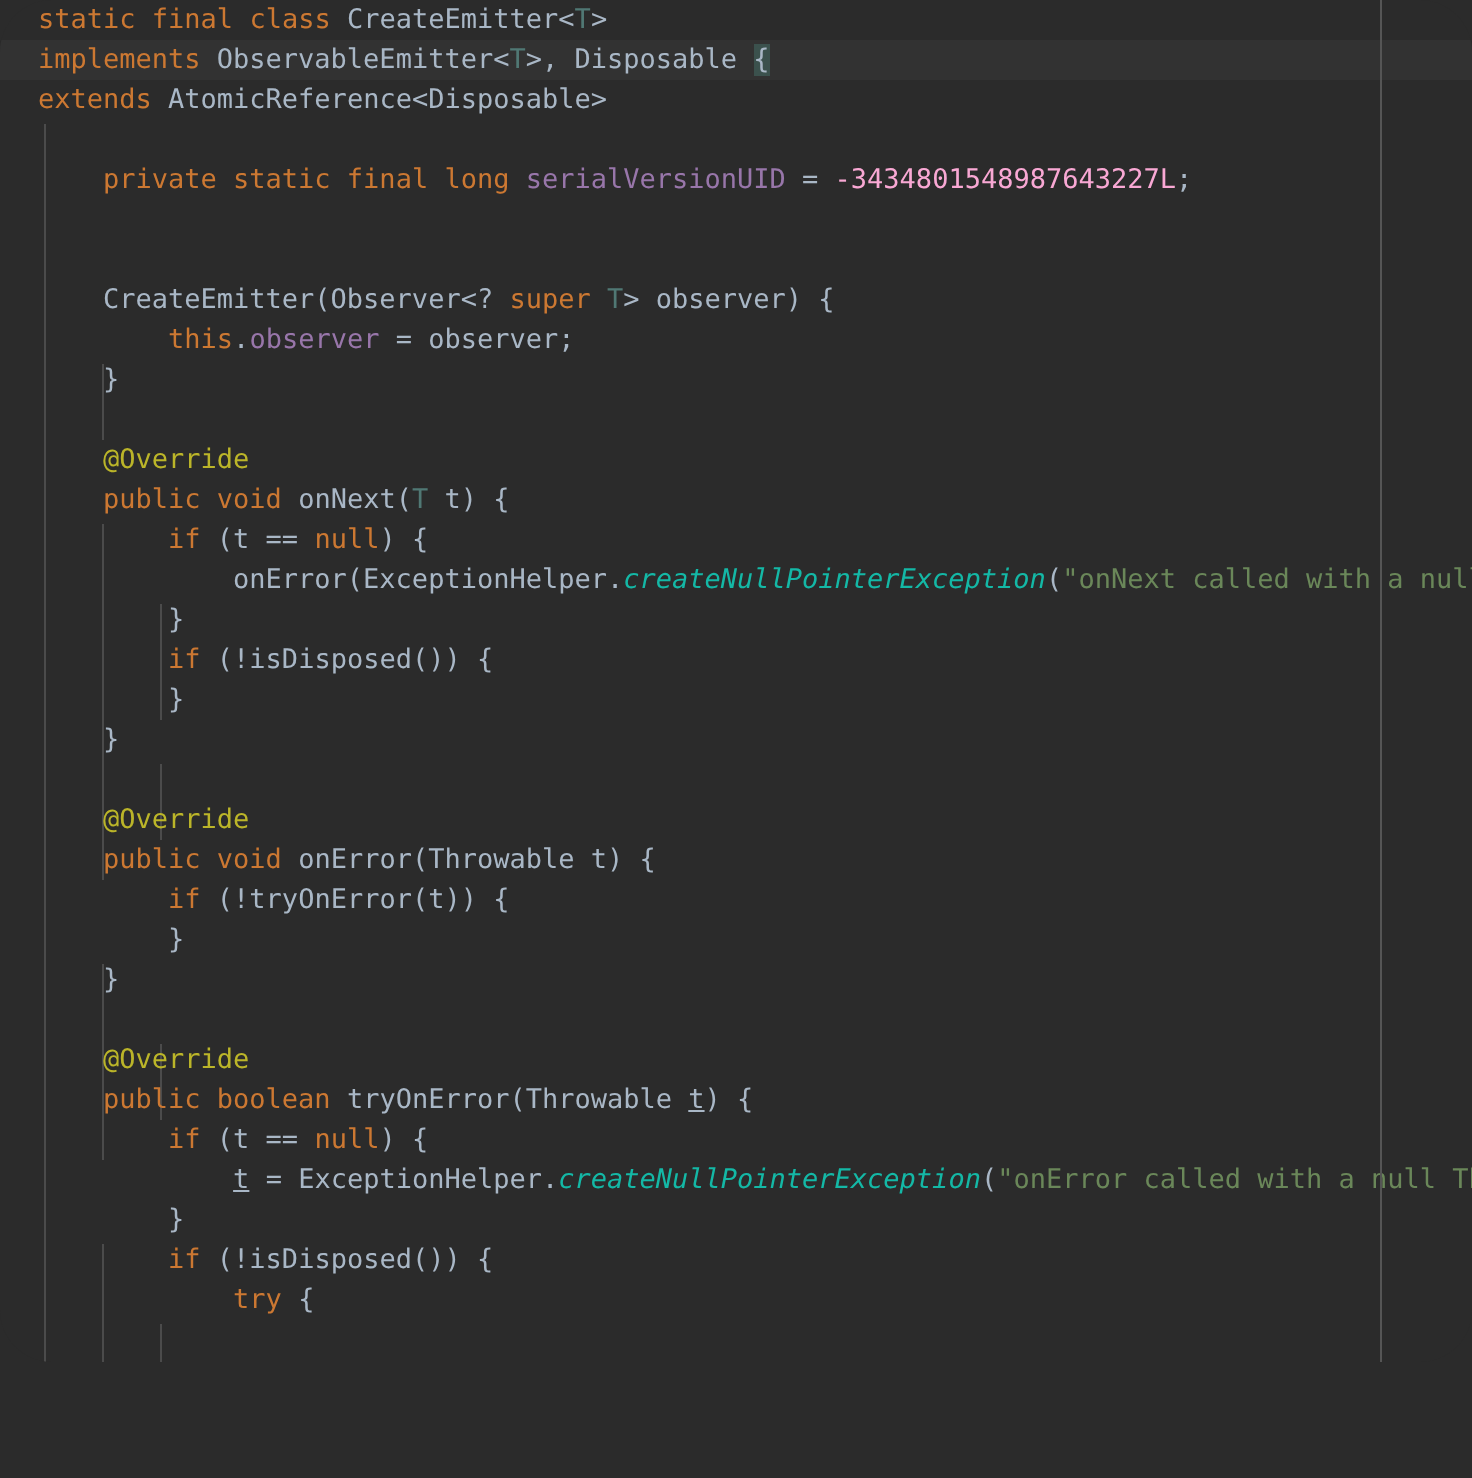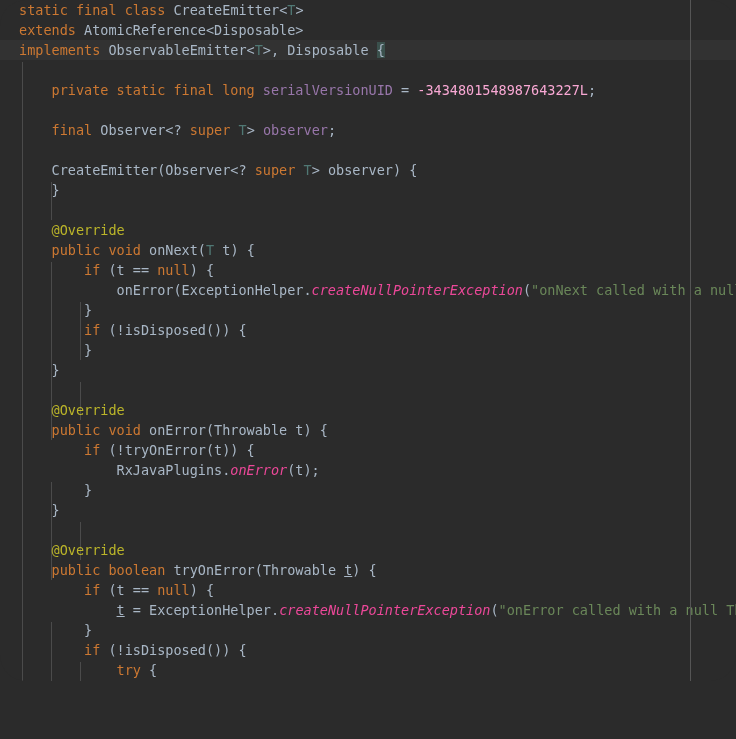--- a/index.html
+++ b/index.html
@@ -81,21 +81,21 @@
 
   
   .t-kw    { color: #cc7832; }            
   .t-plain { color: #a9b7c6; }            
   .t-gen   { color: #507874; }            
   .t-num   { color: #f9a8d4; }            
   .t-str   { color: #6a8759; }            
   .t-field { color: #9876aa; }            
   .t-sfield{ color: #9876aa; }  
   .t-anno  { color: #bbb529; }            
-  .t-smeth { color: #ec4899; font-style: italic; margin-top: 20px; }  
+  .t-smeth { color: #14b8a6; font-style: italic; margin-top: 20px; }  
   .t-param-r { color: #a9b7c6; text-decoration: underline; } 
 
   
   .brace-match {
     background: #3b514d;
     color: #a9b7c6;
   }
 </style>
 </head>
 <body>
@@ -110,43 +110,42 @@
       <div class="indent-guide" style="left: 51px; top: 622px; height: 117px;"></div>
       <div class="indent-guide" style="left: 80px; top: 302px; height: 58px;"></div>
       <div class="indent-guide" style="left: 80px; top: 382px; height: 38px;"></div>
       <div class="indent-guide" style="left: 80px; top: 522px; height: 38px;"></div>
       <div class="indent-guide" style="left: 80px; top: 662px; height: 38px;"></div>
       <div class="indent-guide" style="left: 80px; top: 722px; height: 17px;"></div>
     </div>
 
   <div class="lines">
       <div class="line"><span class="t-kw">static</span><span class="t-plain"> </span><span class="t-kw">final</span><span class="t-plain"> </span><span class="t-kw">class</span><span class="t-plain"> </span><span class="t-plain">CreateEmitter</span><span class="t-plain">&lt;</span><span class="t-gen">T</span><span class="t-plain">&gt;</span></div>
+      <div class="line caret-line"><span class="t-kw">implements</span><span class="t-plain"> ObservableEmitter&lt;</span><span class="t-gen">T</span><span class="t-plain">&gt;, Disposable </span><span class="brace-match">{</span></div>
       <div class="line"><span class="t-kw">extends</span><span class="t-plain"> AtomicReference&lt;Disposable&gt;</span></div>
-      <div class="line caret-line"><span class="t-kw">implements</span><span class="t-plain"> ObservableEmitter&lt;</span><span class="t-gen">T</span><span class="t-plain">&gt;, Disposable </span><span class="brace-match">{</span></div>
       <div class="line"><span class="t-plain"></span></div>
       <div class="line"><span class="t-plain">    </span><span class="t-kw">private static final long</span><span class="t-plain"> </span><span class="t-sfield">serialVersionUID</span><span class="t-plain"> = </span><span class="t-num">-3434801548987643227L</span><span class="t-plain">;</span></div>
       <div class="line"><span class="t-plain"></span></div>
-      <div class="line"><span class="t-plain">    </span><span class="t-kw">final</span><span class="t-plain"> Observer&lt;? </span><span class="t-kw">super</span><span class="t-plain"> </span><span class="t-gen">T</span><span class="t-plain">&gt; </span><span class="t-field">observer</span><span class="t-plain">;</span></div>
       <div class="line"><span class="t-plain"></span></div>
       <div class="line"><span class="t-plain">    CreateEmitter(Observer&lt;? </span><span class="t-kw">super</span><span class="t-plain"> </span><span class="t-gen">T</span><span class="t-plain">&gt; observer) {</span></div>
+      <div class="line"><span class="t-plain">        </span><span class="t-kw">this</span><span class="t-plain">.</span><span class="t-field">observer</span><span class="t-plain"> = observer;</span></div>
       <div class="line"><span class="t-plain">    }</span></div>
       <div class="line"><span class="t-plain"></span></div>
       <div class="line"><span class="t-plain">    </span><span class="t-anno">@Override</span></div>
       <div class="line"><span class="t-plain">    </span><span class="t-kw">public void</span><span class="t-plain"> </span><span class="t-plain">onNext</span><span class="t-plain">(</span><span class="t-gen">T</span><span class="t-plain"> t) {</span></div>
       <div class="line"><span class="t-plain">        </span><span class="t-kw">if</span><span class="t-plain"> (t == </span><span class="t-kw">null</span><span class="t-plain">) {</span></div>
       <div class="line"><span class="t-plain">            onError(ExceptionHelper.</span><span class="t-smeth">createNullPointerException</span><span class="t-plain">(</span><span class="t-str">"onNext called with a null value."</span></div>
       <div class="line"><span class="t-plain">        }</span></div>
       <div class="line"><span class="t-plain">        </span><span class="t-kw">if</span><span class="t-plain"> (!isDisposed()) {</span></div>
       <div class="line"><span class="t-plain">        }</span></div>
       <div class="line"><span class="t-plain">    }</span></div>
       <div class="line"><span class="t-plain"></span></div>
       <div class="line"><span class="t-plain">    </span><span class="t-anno">@Override</span></div>
       <div class="line"><span class="t-plain">    </span><span class="t-kw">public void</span><span class="t-plain"> </span><span class="t-plain">onError</span><span class="t-plain">(Throwable t) {</span></div>
       <div class="line"><span class="t-plain">        </span><span class="t-kw">if</span><span class="t-plain"> (!tryOnError(t)) {</span></div>
-      <div class="line"><span class="t-plain">            RxJavaPlugins.</span><span class="t-smeth">onError</span><span class="t-plain">(t);</span></div>
       <div class="line"><span class="t-plain">        }</span></div>
       <div class="line"><span class="t-plain">    }</span></div>
       <div class="line"><span class="t-plain"></span></div>
       <div class="line"><span class="t-plain">    </span><span class="t-anno">@Override</span></div>
       <div class="line"><span class="t-plain">    </span><span class="t-kw">public boolean</span><span class="t-plain"> </span><span class="t-plain">tryOnError</span><span class="t-plain">(Throwable </span><span class="t-param-r">t</span><span class="t-plain">) {</span></div>
       <div class="line"><span class="t-plain">        </span><span class="t-kw">if</span><span class="t-plain"> (t == </span><span class="t-kw">null</span><span class="t-plain">) {</span></div>
       <div class="line"><span class="t-plain">            </span><span class="t-param-r">t</span><span class="t-plain"> = ExceptionHelper.</span><span class="t-smeth">createNullPointerException</span><span class="t-plain">(</span><span class="t-str">"onError called with a null Throwable."</span></div>
       <div class="line"><span class="t-plain">        }</span></div>
       <div class="line"><span class="t-plain">        </span><span class="t-kw">if</span><span class="t-plain"> (!isDisposed()) {</span></div>
       <div class="line"><span class="t-plain">            </span><span class="t-kw">try</span><span class="t-plain"> {</span></div>

